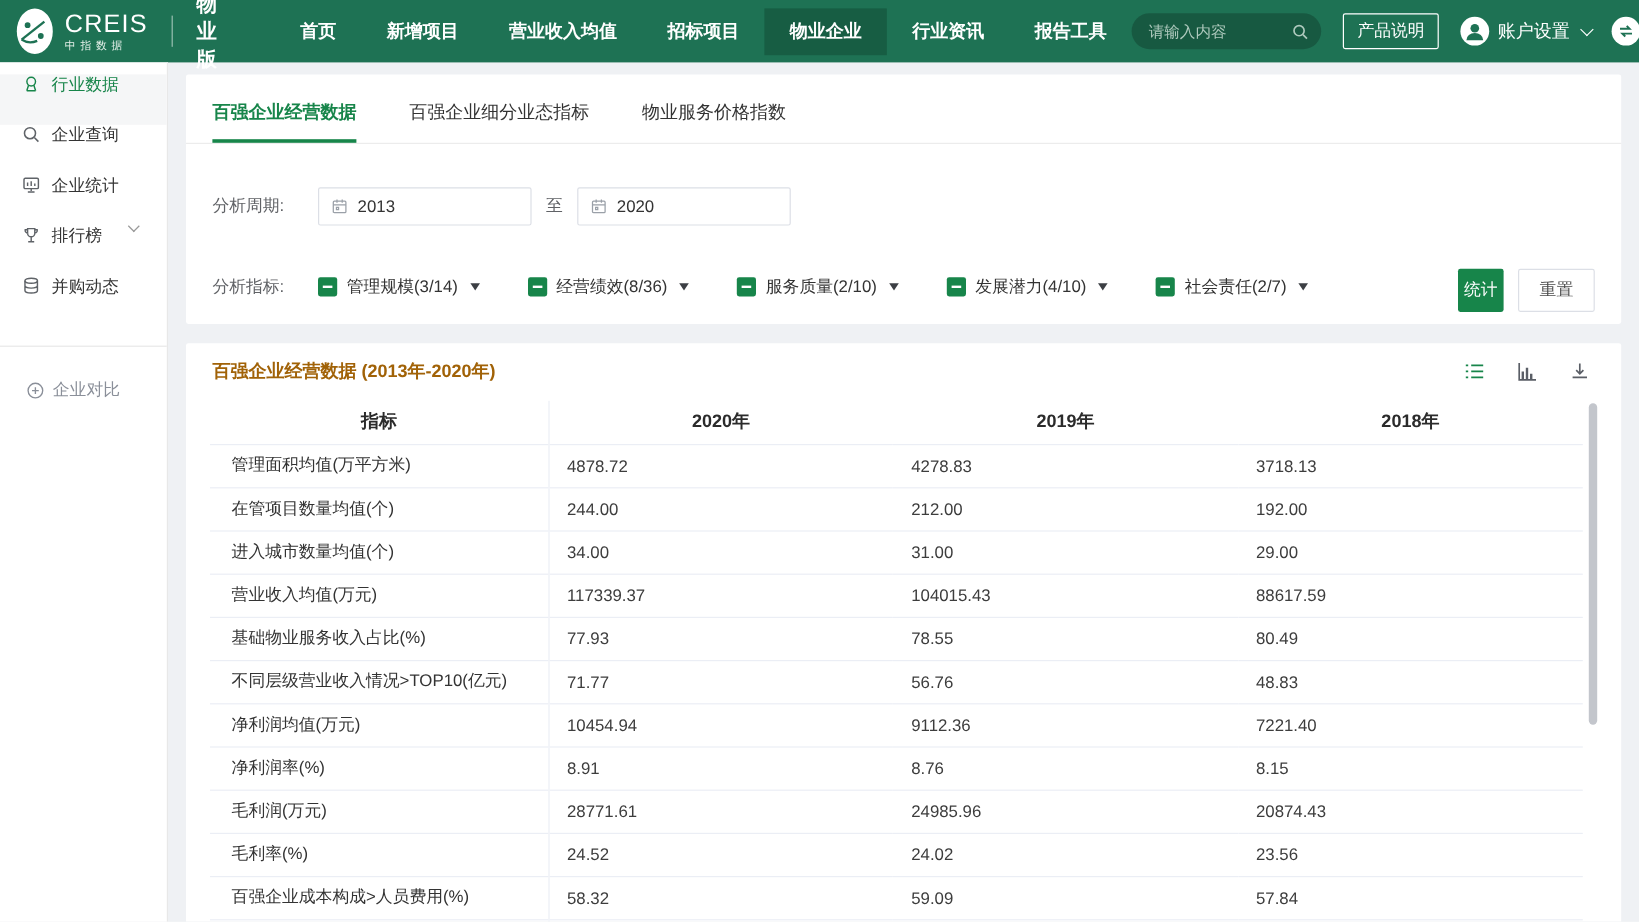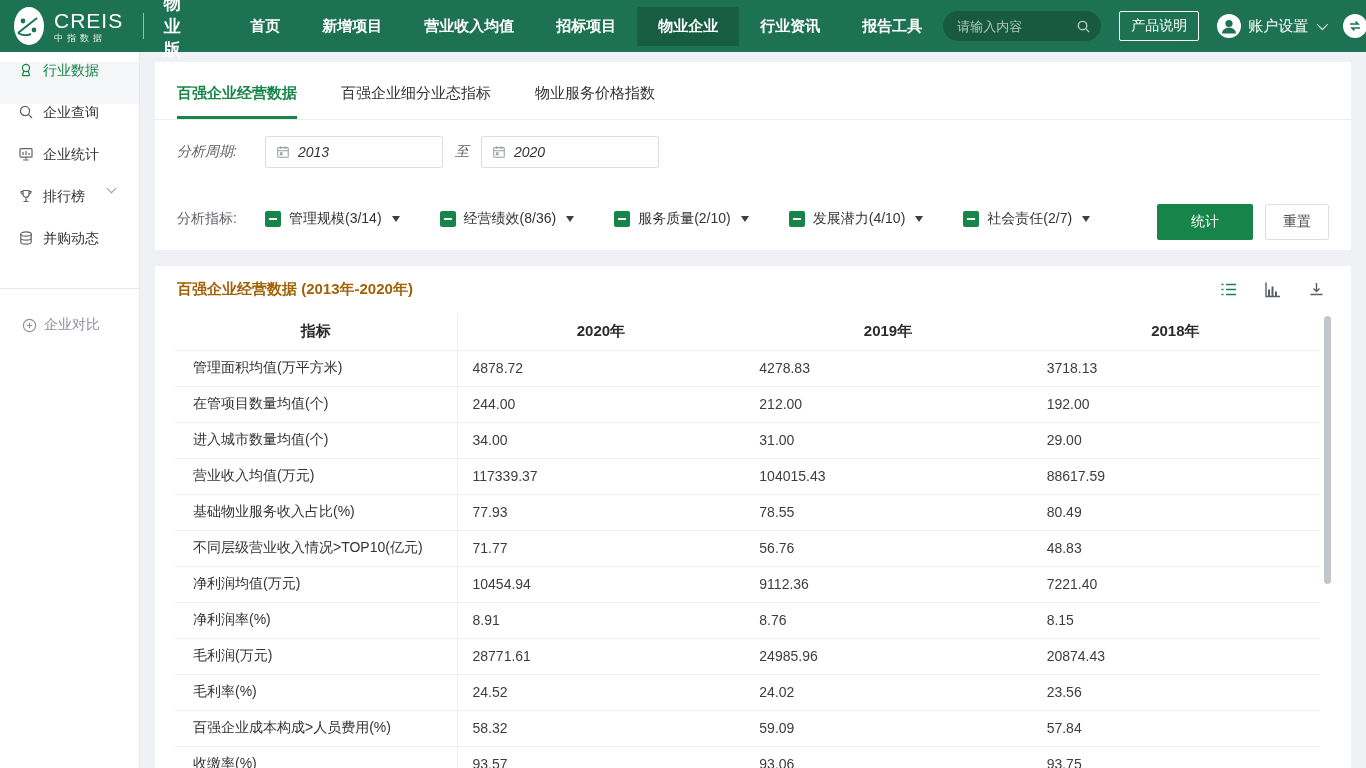--- a/index.html
+++ b/index.html
@@ -50,34 +50,34 @@
 
   
   .main{ position:absolute; left:140px; top:52px; right:0; bottom:0; overflow:hidden; padding:10px 15px 0 15px; }
   .card{ background:#fff; border-radius:2px; }
 
   
   .tabs{ display:flex; gap:44px; padding:0 22px; border-bottom:1px solid #ececec; }
   .tab{ padding:22px 0 13px 0; font-size:15px; color:#333; cursor:pointer; border-bottom:3px solid transparent; }
   .tab.active{ color:var(--accent); font-weight:bold; border-bottom-color:var(--accent); }
   .filter-row{ display:flex; align-items:center; padding:0 22px; }
-  .filter-row.period{ margin-top:16px;font-style:italic; }
+  .filter-row.period{ margin-top:36px; }
   .filter-row.indicators{ margin-top:42px; padding-bottom:22px; position:relative; }
   .f-label{ font-size:14px; color:var(--txt2); width:88px; flex:none; }
   .date-input{ width:178px; height:32px; border:1px solid #dcdfe6; border-radius:2px; display:flex; align-items:center; gap:8px; padding:0 10px; font-size:14px; color:#333; cursor:pointer; }
   .date-input svg{ width:14px; height:14px; }
   .to-word{ margin:0 12px; font-size:14px; color:var(--txt2); }
   .ind-list{ display:flex; align-items:center; gap:40px;justify-content:center; }
   .ind-group{ display:flex; align-items:center; gap:8px; cursor:pointer; }
   .cbx{ width:16px; height:16px; background:var(--accent); border-radius:2px; position:relative; flex:none; }
   .cbx::after{ content:""; position:absolute; left:4px; top:7px; width:8px; height:2px; background:#fff; }
   .ind-label{ font-size:14px; color:#333; }
   .caret{ width:0; height:0; border-left:4.5px solid transparent; border-right:4.5px solid transparent; border-top:6px solid #3c3f44; margin-left:2px; }
   .filter-actions{ position:absolute; right:22px; top:-6px; display:flex; gap:12px; }
-  .btn-primary{ background:var(--accent); color:#fff; border:none; font-size:14px; padding:8px 34px; border-radius:2px; cursor:pointer; font-family:inherit; }
+  .btn-primary{ background:var(--accent); color:#fff; border:none; font-size:14px; padding:8px 5px; border-radius:2px; cursor:pointer; font-family:inherit; }
   .btn-plain{ background:#fff; color:#4a4a4a; border:1px solid #dcdfe6; font-size:14px; padding:8px 17px; border-radius:2px; cursor:pointer; font-family:inherit; }
 
   
   .table-card{ margin-top:16px; height:560px; }
   .table-head{ height:46px; display:flex; align-items:center; padding:0 26px 0 22px; }
   .table-title{ font-size:15px; font-weight:bold; color:#a16207; }
   .view-icons{ margin-left:auto; display:flex; align-items:center; gap:27px; }
   .view-icons .vico{ width:17px; height:17px; cursor:pointer; display:flex; }
   .table-wrap{ position:relative; margin:2px 20px 0 20px; }
   table{ width:calc(100% - 12px); border-collapse:collapse; table-layout:fixed; }

